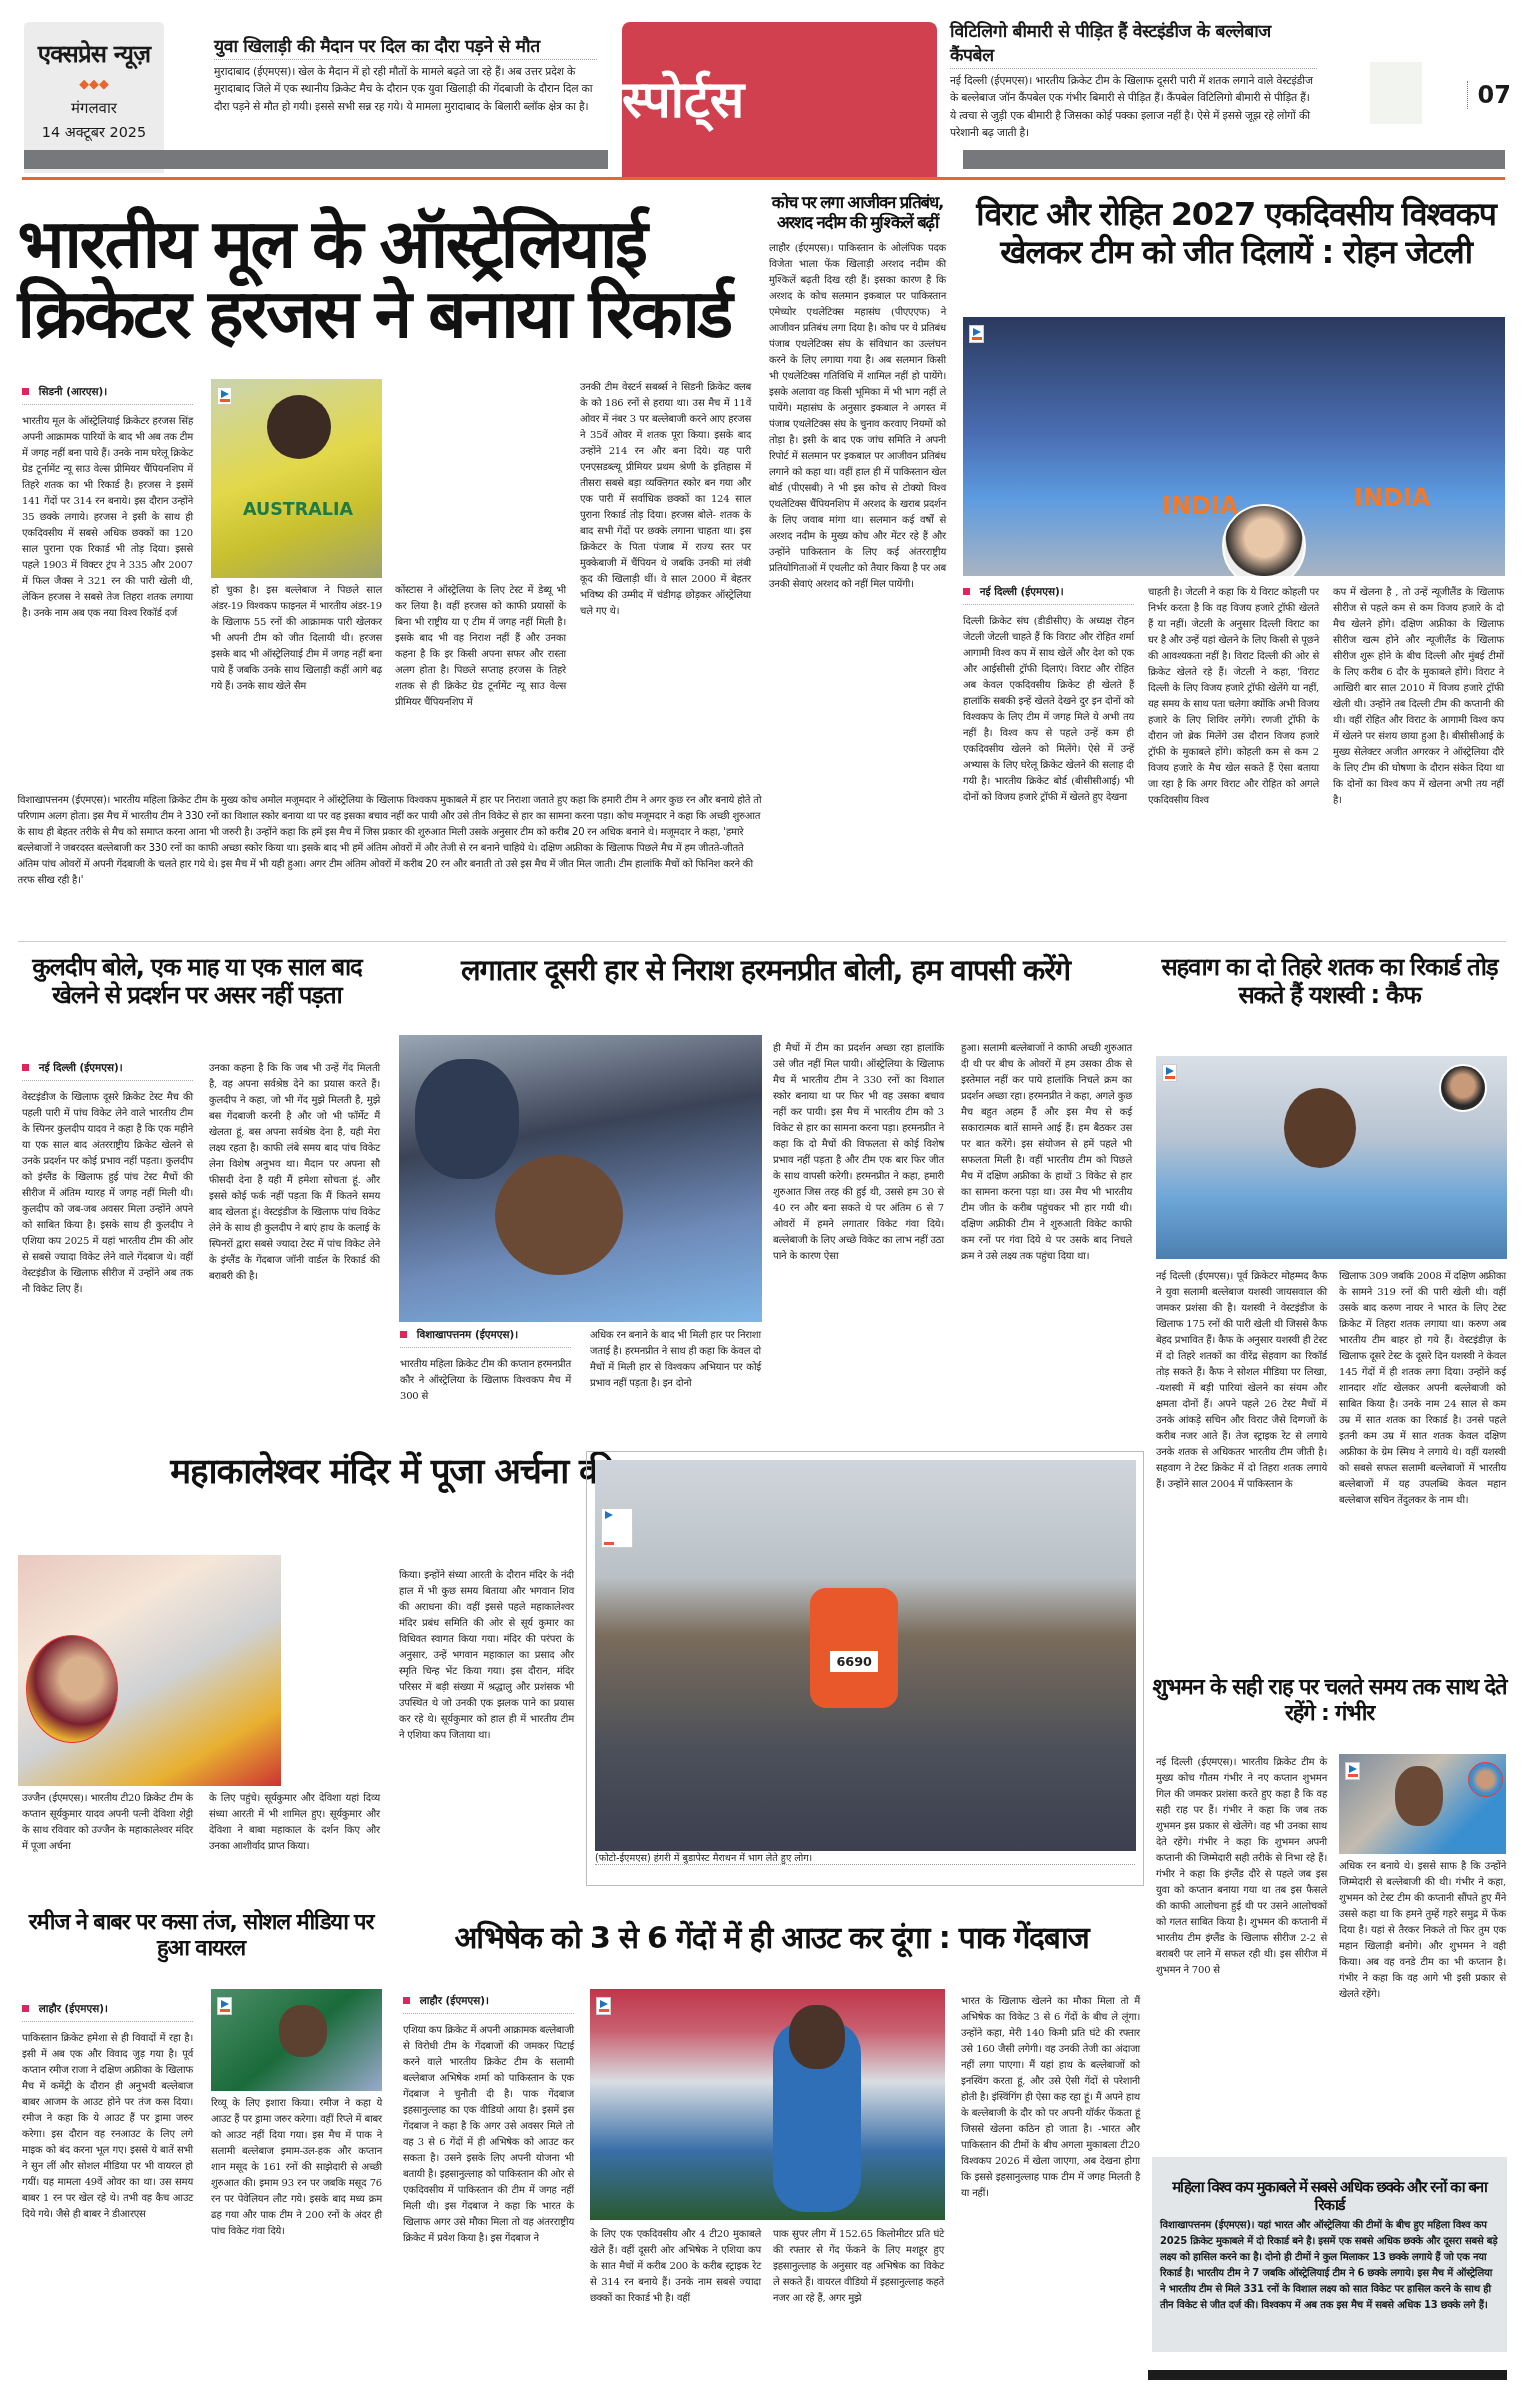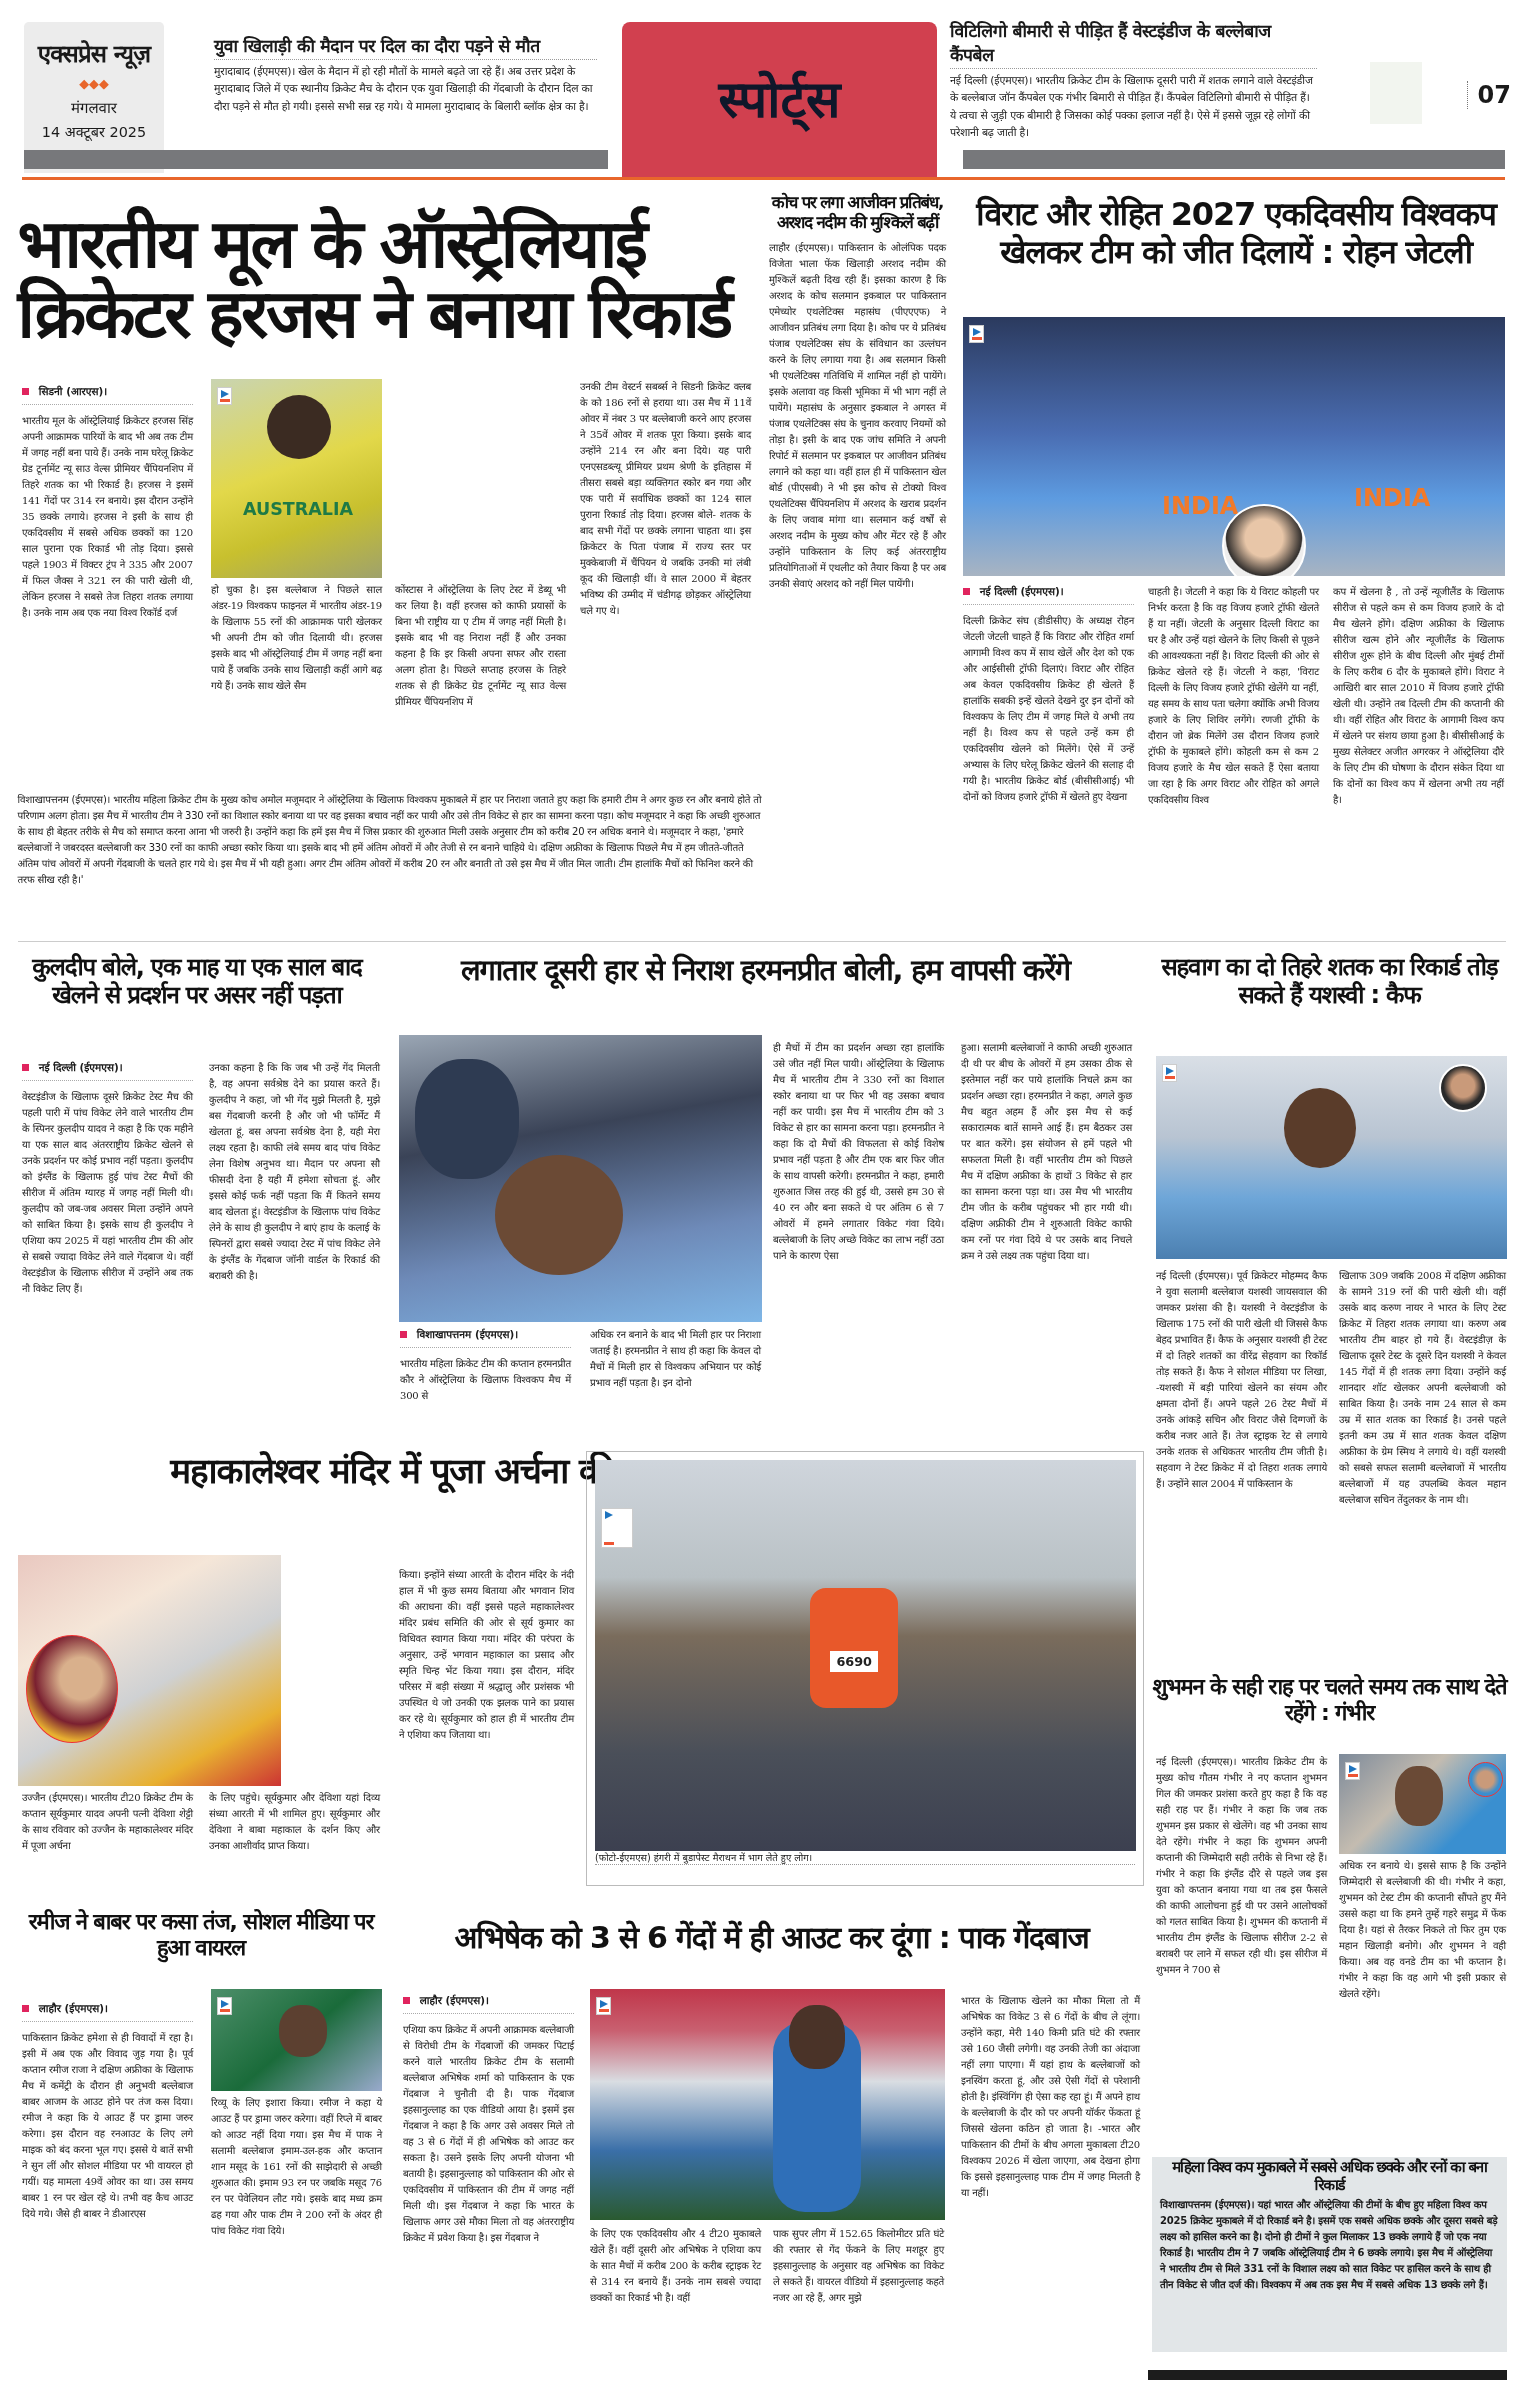--- a/index.html
+++ b/index.html
@@ -7,21 +7,21 @@
 .abs{position:absolute}
 .hdr-box{left:24px;top:22px;width:140px;height:151px;background:#ececec;border-radius:4.8px 4.8px 0 0;text-align:center;padding-top:14.4px}
 .hdr-brand{font-size:24px;font-weight:bold;letter-spacing:-0.8px}
 .hdr-dots{color:#e8662b;font-size:12.8px;margin:6.4px 0}
 .hdr-day{font-size:15px}
 .hdr-date{font-size:14.4px;margin-top:4.8px}
 .hdr-bar{height:19px;background:#77787b}
 .orange-line{left:22px;top:177px;width:1483px;height:3.2px;background:#e8662b}
 .brief-title{font-size:17.5px;font-weight:bold;border-bottom:1.6px dotted #999;padding-bottom:1.6px;letter-spacing:-0.4px}
 .brief-text{font-size:10.8px;line-height:17.5px;margin-top:3px;letter-spacing:-0.2px}
-.sports-box{left:622px;top:22px;width:315px;height:156px;background:#d1404f;border-radius:8px 8px 0 0;color:#0f172a;text-align:center;font-size:51px;font-weight:bold;line-height:156px}
+.sports-box{left:622px;top:22px;width:315px;height:156px;background:#d1404f;border-radius:8px 8px 0 0;color:#ffffff;text-align:left;font-size:51px;font-weight:bold;line-height:156px}
 .page-no{left:1467px;top:81px;font-size:24px;font-weight:bold;border-left:0.8px dotted #777;padding-left:9.6px}
 .headline-xl{font-weight:bold;font-family:"DejaVu Sans Condensed","DejaVu Sans",sans-serif;letter-spacing:-2.4px;line-height:1.05;color:#111}
 .head-md{font-weight:bold;letter-spacing:-1.2px;line-height:1.18;color:#111;text-align:center}
 .byline{font-size:10.4px;font-weight:bold;padding-bottom:6.4px;border-bottom:1.6px dotted #aaa;margin-bottom:8px}
 .byline .sq{display:inline-block;width:7.2px;height:7.2px;background:#e0245e;margin-right:9.6px}
 .col{font-family:"DejaVu Serif",serif;font-size:10px;line-height:16px;text-align:justify;letter-spacing:-0.2px;color:#222}
 .photo{background:#8a94a6;position:absolute;overflow:hidden}
 .ems{position:absolute;width:14.4px;height:17.5px;background:#fff;border:0.8px solid #ccc;left:6.4px;top:8px}
 .ems::before{content:"";position:absolute;left:2.4px;top:2.4px;border-left:8px solid #1e73be;border-top:4px solid transparent;border-bottom:4px solid transparent}
 .ems::after{content:"";position:absolute;left:1.6px;bottom:1.6px;width:9.6px;height:3.2px;background:#e53}
@@ -174,18 +174,18 @@
 </div>
 <div class="photo" style="left:590px;top:1989px;width:355px;height:231px;background:linear-gradient(180deg,#c0364a 0%,#c96070 18%,#d9dde2 40%,#3a6fa8 70%,#2a5a30)">
   <div class="ems"></div>
   <div style="position:absolute;left:183px;top:32px;width:88px;height:191px;border-radius:32px;background:#2f6fb8"></div>
   <div style="position:absolute;left:199px;top:16px;width:56px;height:64px;border-radius:45%;background:#4a3328"></div>
 </div>
 <div class="abs col" style="left:590px;top:2226px;width:171px">के लिए एक एकदिवसीय और 4 टी20 मुकाबले खेले हैं। वहीं दूसरी ओर अभिषेक ने एशिया कप के सात मैचों में करीब 200 के करीब स्ट्राइक रेट से 314 रन बनाये हैं। उनके नाम सबसे ज्यादा छक्कों का रिकार्ड भी है। वहीं</div>
 <div class="abs col" style="left:773px;top:2226px;width:171px">पाक सुपर लीग में 152.65 किलोमीटर प्रति घंटे की रफ्तार से गेंद फेंकने के लिए मशहूर हुए इहसानुल्लाह के अनुसार वह अभिषेक का विकेट ले सकते हैं। वायरल वीडियो में इहसानुल्लाह कहते नजर आ रहे हैं, अगर मुझे</div>
 <div class="abs col" style="left:961px;top:1993px;width:179px">भारत के खिलाफ खेलने का मौका मिला तो मैं अभिषेक का विकेट 3 से 6 गेंदों के बीच ले लूंगा। उन्होंने कहा, मेरी 140 किमी प्रति घंटे की रफ्तार उसे 160 जैसी लगेगी। वह उनकी तेजी का अंदाजा नहीं लगा पाएगा। मैं यहां हाथ के बल्लेबाजों को इनस्विंग करता हूं, और उसे ऐसी गेंदों से परेशानी होती है। इंस्विंगिंग ही ऐसा कह रहा हूं। मैं अपने हाथ के बल्लेबाजी के दौर को पर अपनी यॉर्कर फेंकता हूं जिससे खेलना कठिन हो जाता है। -भारत और पाकिस्तान की टीमों के बीच अगला मुकाबला टी20 विश्वकप 2026 में खेला जाएगा, अब देखना होगा कि इससे इहसानुल्लाह पाक टीम में जगह मिलती है या नहीं।</div>
 
-<div class="abs box-grey" style="left:1152px;top:2157px;width:355px;height:195px;padding:2px 8px">
+<div class="abs box-grey" style="left:1152px;top:2157px;width:355px;height:195px;padding:22px 8px">
   <div class="head-md" style="font-size:15px">महिला विश्व कप मुकाबले में सबसे अधिक छक्के और रनों का बना रिकार्ड</div>
   <div class="brief-text" style="font-size:10px;line-height:16px;font-weight:bold">विशाखापत्तनम (ईएमएस)। यहां भारत और ऑस्ट्रेलिया की टीमों के बीच हुए महिला विश्व कप 2025 क्रिकेट मुकाबले में दो रिकार्ड बने है। इसमें एक सबसे अधिक छक्के और दूसरा सबसे बड़े लक्ष्य को हासिल करने का है। दोनो ही टीमों ने कुल मिलाकर 13 छक्के लगाये हैं जो एक नया रिकार्ड है। भारतीय टीम ने 7 जबकि ऑस्ट्रेलियाई टीम ने 6 छक्के लगाये। इस मैच में ऑस्ट्रेलिया ने भारतीय टीम से मिले 331 रनों के विशाल लक्ष्य को सात विकेट पर हासिल करने के साथ ही तीन विकेट से जीत दर्ज की। विश्वकप में अब तक इस मैच में सबसे अधिक 13 छक्के लगे हैं।</div>
 </div>
 <div class="abs" style="left:1148px;top:2370px;width:359px;height:9.6px;background:#1c1c1c"></div>
 
 
 </body></html>

